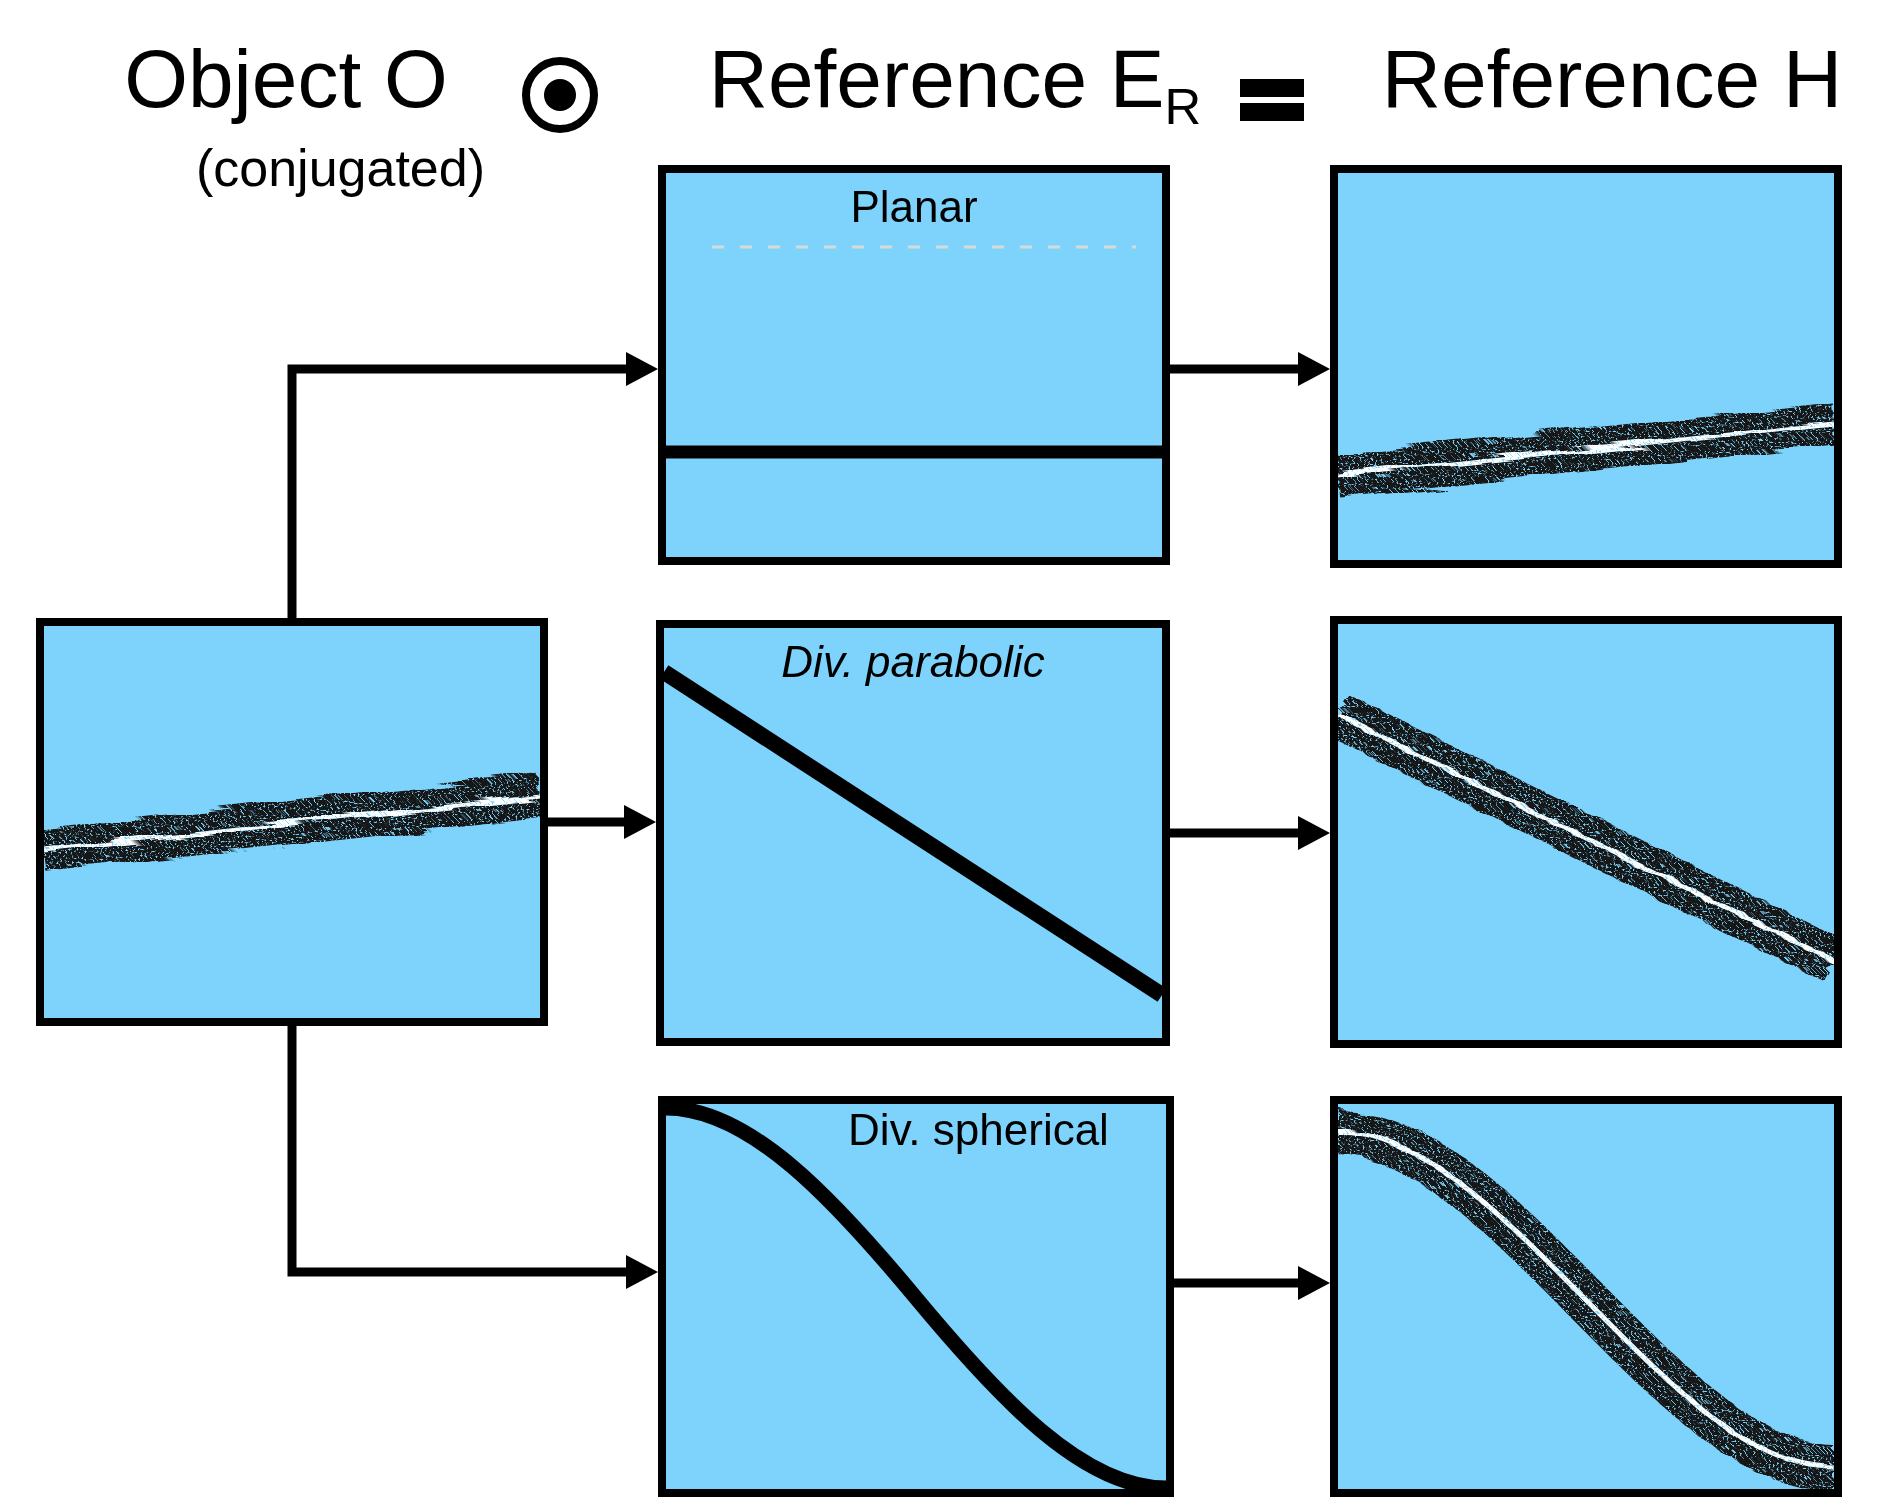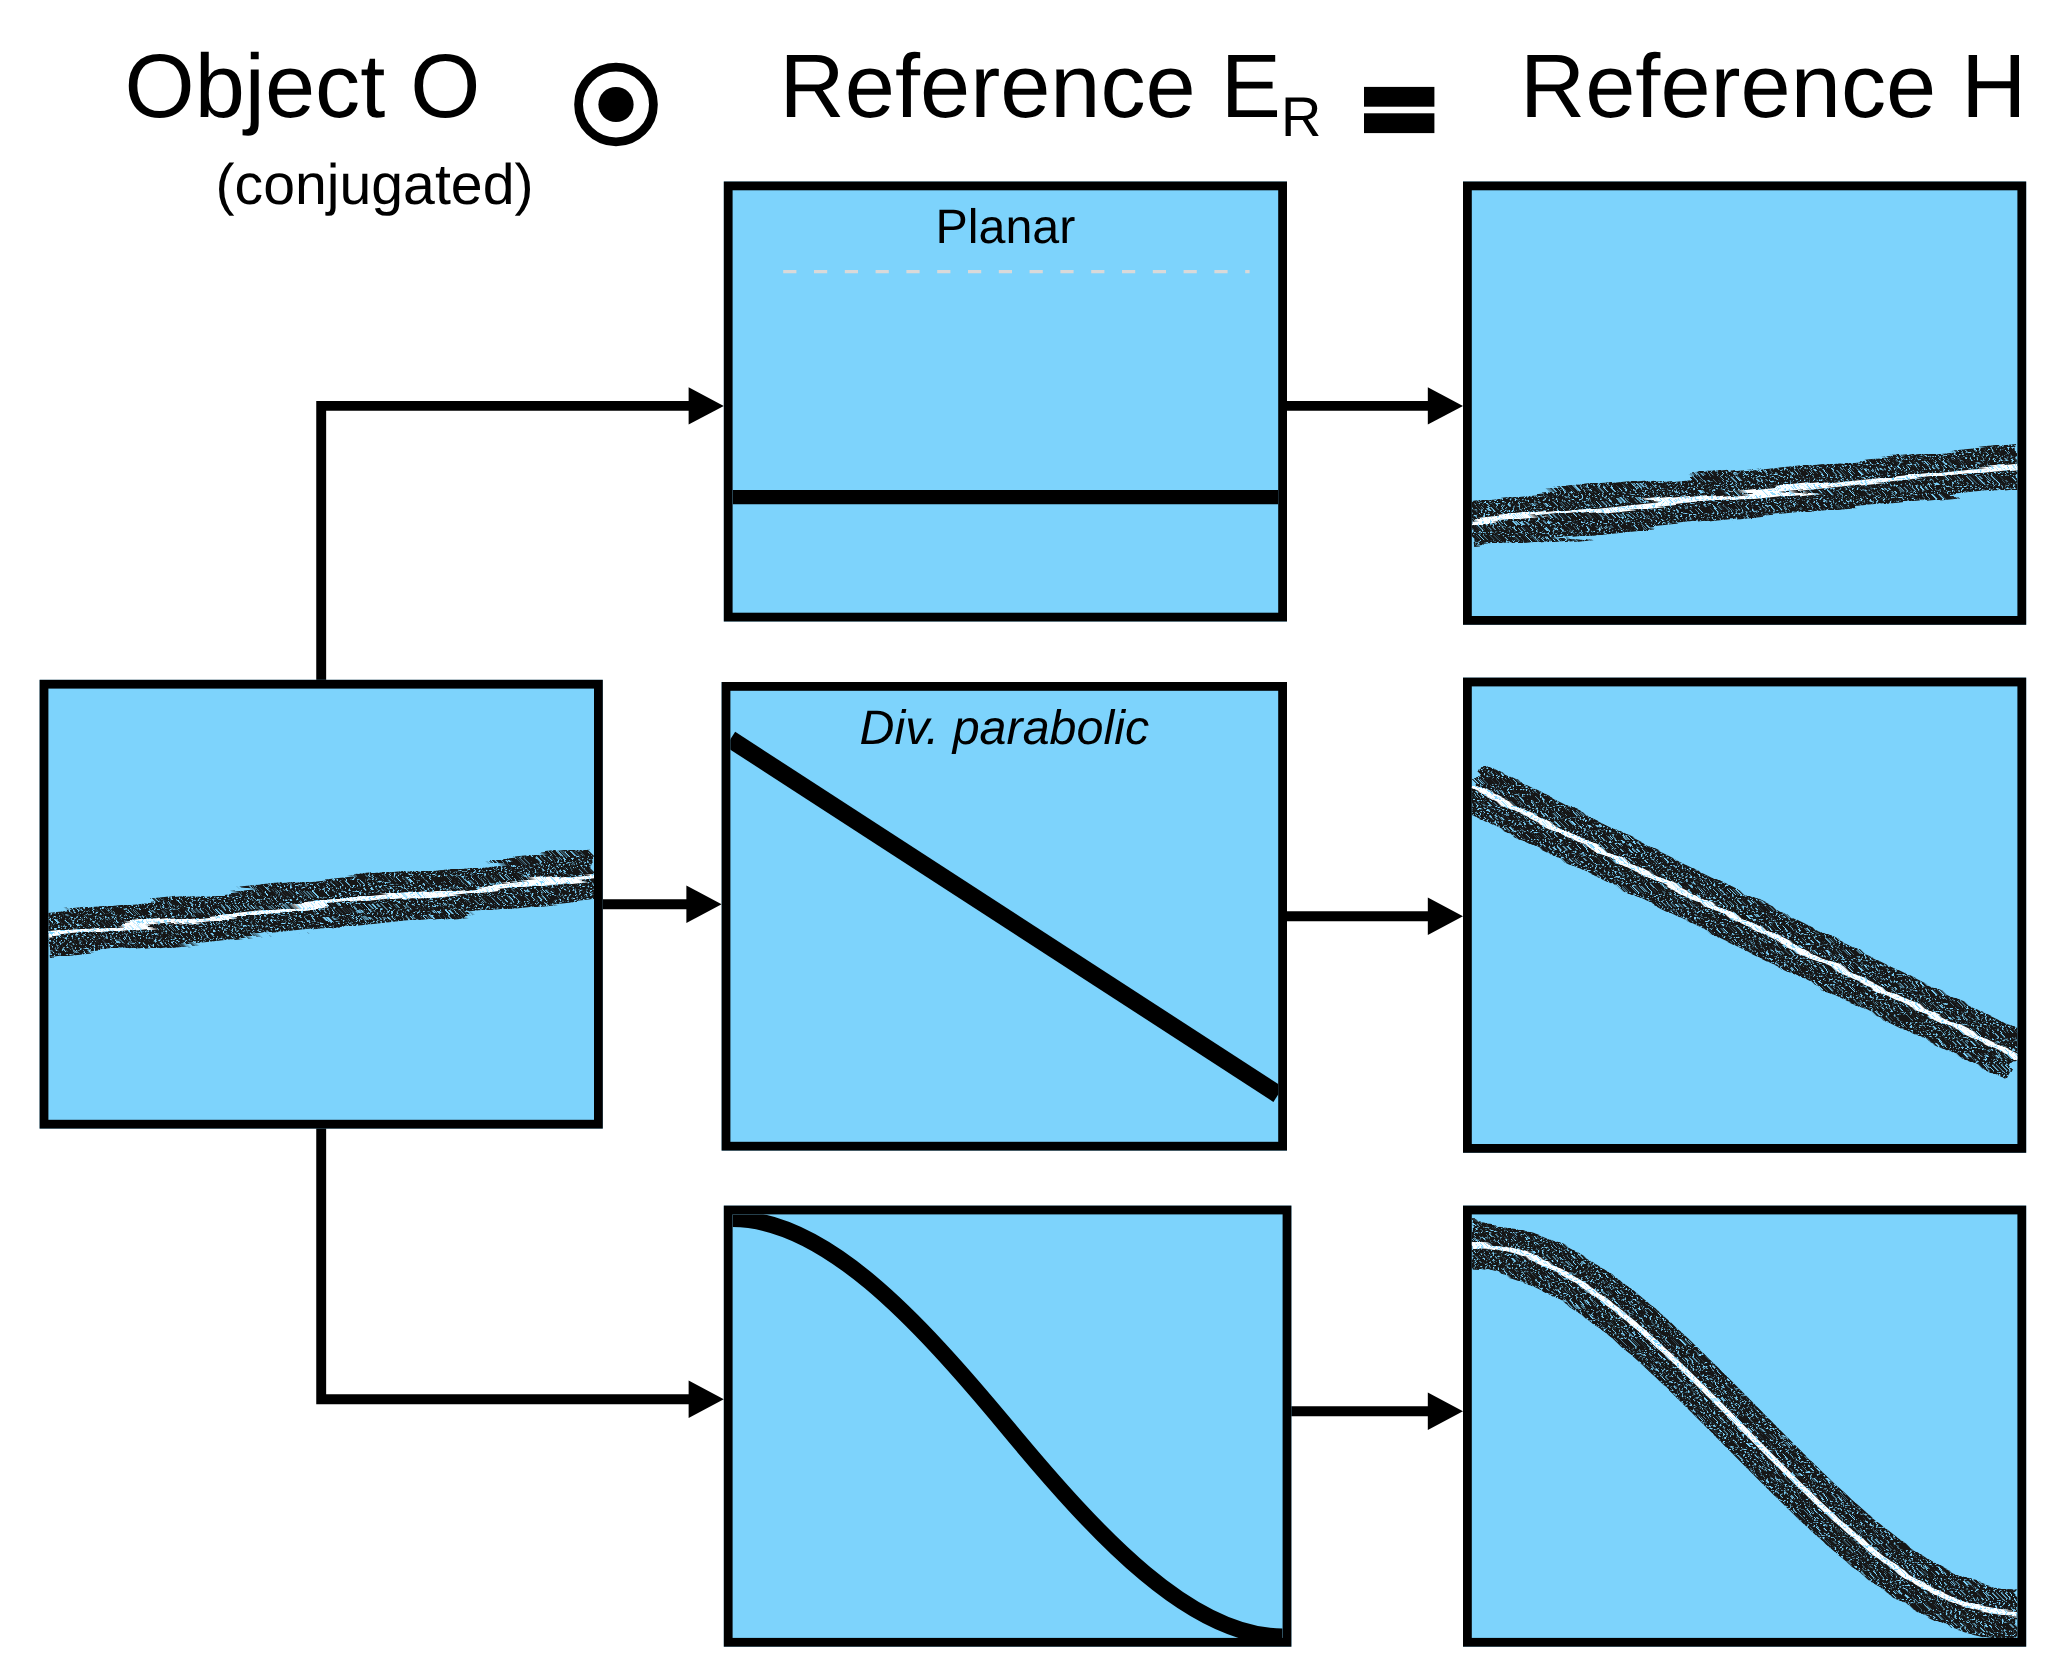--- a/index.html
+++ b/index.html
@@ -110,21 +110,21 @@
     <g fill="#000000" stroke="none">
       <polygon points="658,369 626,352 626,386"></polygon>
       <polygon points="656,822 624,805 624,839"></polygon>
       <polygon points="658,1272 626,1255 626,1289"></polygon>
       <polygon points="1330,369 1298,352 1298,386"></polygon>
       <polygon points="1330,833 1298,816 1298,850"></polygon>
       <polygon points="1330,1283 1298,1266 1298,1300"></polygon>
     </g>
   </svg>
 
-  <div class="hdr" style="left:75px;top:36px;width:400px;">
+  <div class="hdr" style="left:86px;top:36px;width:400px;">
     <span>Object O</span>
   </div>
   <div class="hdr-note" style="left:85px;top:138px;width:400px;">
     <span>(conjugated)</span>
   </div>
 
   <div class="odot">
     <div class="dot"></div>
   </div>
 
@@ -162,20 +162,21 @@
     <svg viewBox="0 0 498 410" preserveAspectRatio="none">
       <line x1="0" y1="44" x2="498" y2="367" stroke="#000000" stroke-width="16"></line>
     </svg>
     <div class="box-title">Div. parabolic</div>
   </div>
 
   <div class="box box-spher">
     <svg viewBox="0 0 500 385" preserveAspectRatio="none">
       <path d="M 0 4 C 83 4 167 94 250 194 C 333 294 417 384 500 384" fill="none" stroke="#000000" stroke-width="15"></path>
     </svg>
+    <div class="box-title title-right">Div. spherical</div>
   </div>
 
   <div class="box box-cplanar">
     <svg viewBox="0 0 496 387" preserveAspectRatio="none">
       <g filter="url(#bandnoise)">
         <line x1="0" y1="303" x2="496" y2="251" stroke="#141414" stroke-width="43"></line>
         <line x1="0" y1="303" x2="496" y2="251" stroke="#ffffff" stroke-width="5"></line>
       </g>
     </svg>
   </div>

